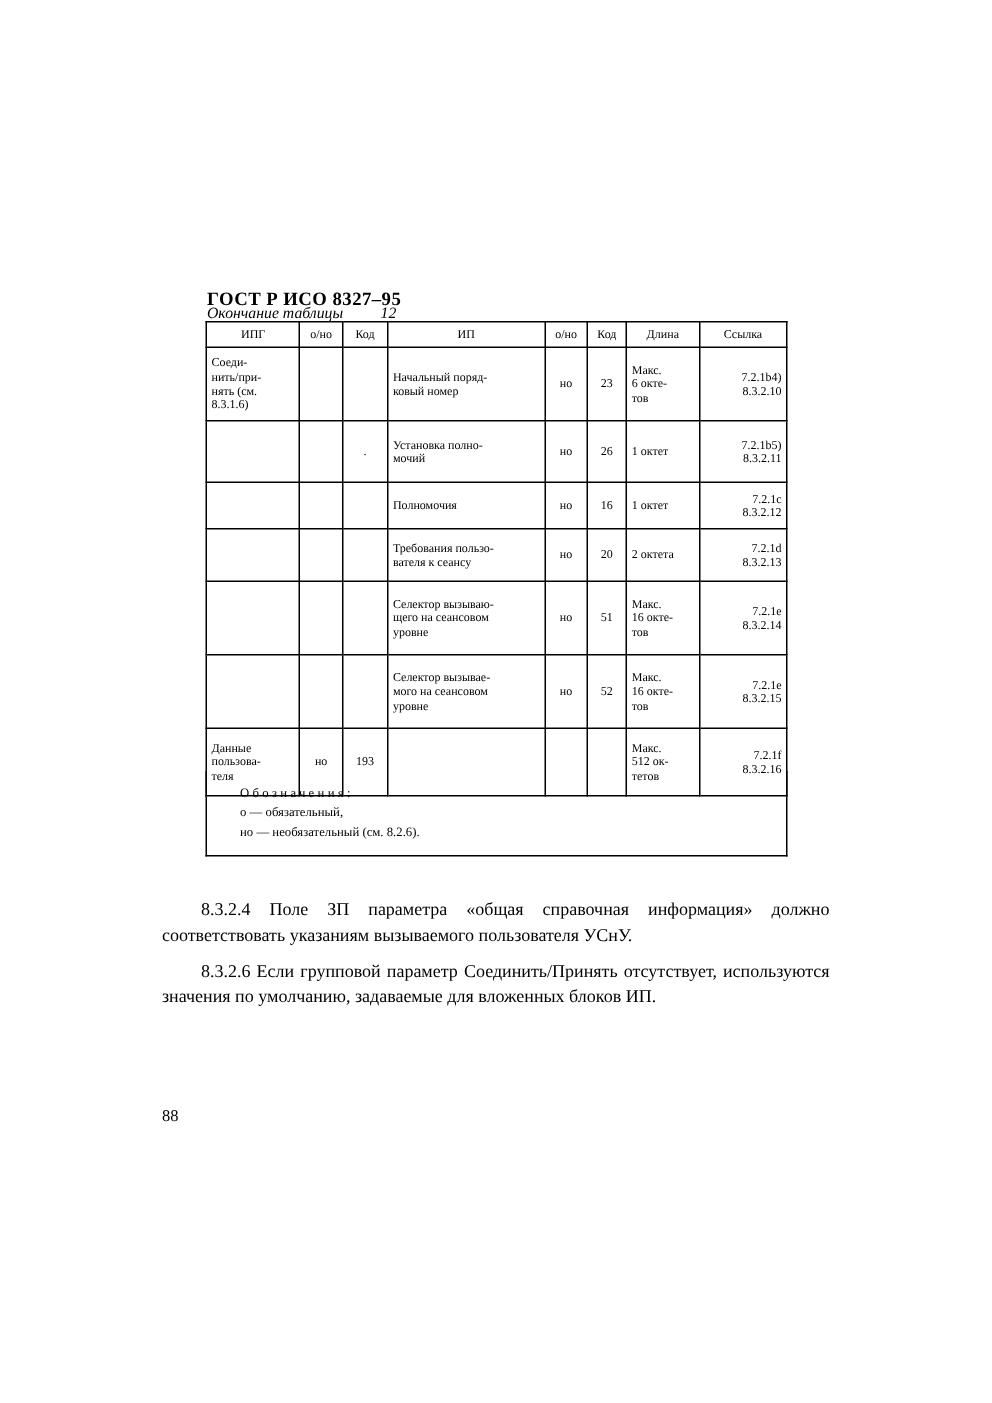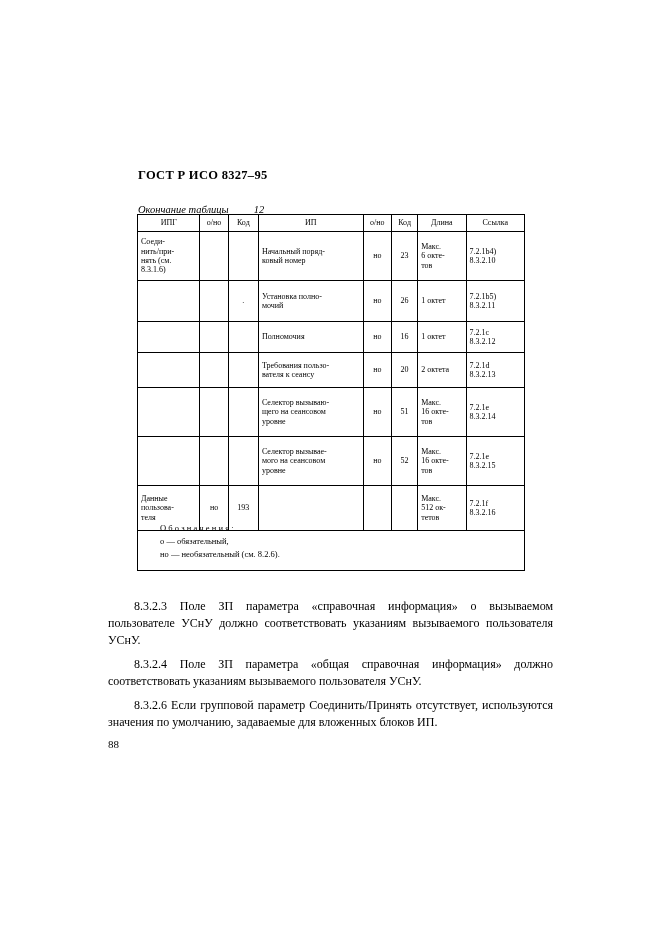--- a/index.html
+++ b/index.html
@@ -17,21 +17,21 @@
   }
   .page {
     position: absolute;
     left: 0; top: 0;
     width: 661px;
     height: 935px;
   }
   .std-header {
     position: absolute;
     left: 138px;
-    top: 168px;
+    top: 192px;
     font-family: "Liberation Serif", serif;
     font-weight: bold;
     font-size: 12.5px;
     letter-spacing: 0.3px;
   }
   .table-caption {
     position: absolute;
     left: 138px;
     top: 204px;
     font-size: 10.5px;
@@ -82,21 +82,21 @@
     text-align: left;
     padding-left: 6px;
     font-size: 8px;
   }
   td.ctr { text-align: center; }
   td.len {
     text-align: left;
     padding-left: 4px;
   }
   td.ref {
-    text-align: left;
+    text-align: right;
     padding-left: 4px;
   }
   tr.r1 td { height: 44px; }
   tr.r2 td { height: 36px; }
   tr.r3 td { height: 26px; }
   tr.r4 td { height: 30px; }
   tr.r5 td { height: 44px; }
   tr.r6 td { height: 44px; }
   tr.r7 td { height: 40px; }
 
@@ -319,20 +319,19 @@
     </tbody>
   </table>
 
   <div class="notes">
     <div class="hdr">Обозначения:</div>
     <div>о — обязательный,</div>
     <div>но — необязательный (см. 8.2.6).</div>
   </div>
 
   <div class="body-text" style="top: 598px;">
-    <p>8.3.2.3 Поле ЗП параметра «справочная информация» о вызывае­мом пользователе УСнУ должно соответствовать указаниям вызыва­емого пользователя УСнУ.</p>
     <p>8.3.2.4 Поле ЗП параметра «общая справочная информация» дол­жно соответствовать указаниям вызываемого пользователя УСнУ.</p>
     <p>8.3.2.6 Если групповой параметр Соединить/Принять отсутствует, используются значения по умолчанию, задаваемые для вложенных блоков ИП.</p>
   </div>
 
   <div class="page-num">88</div>
 
 </div>
 
 </body></html>

